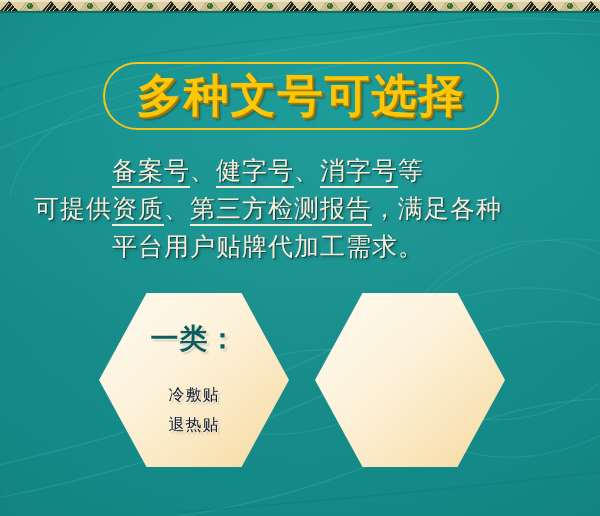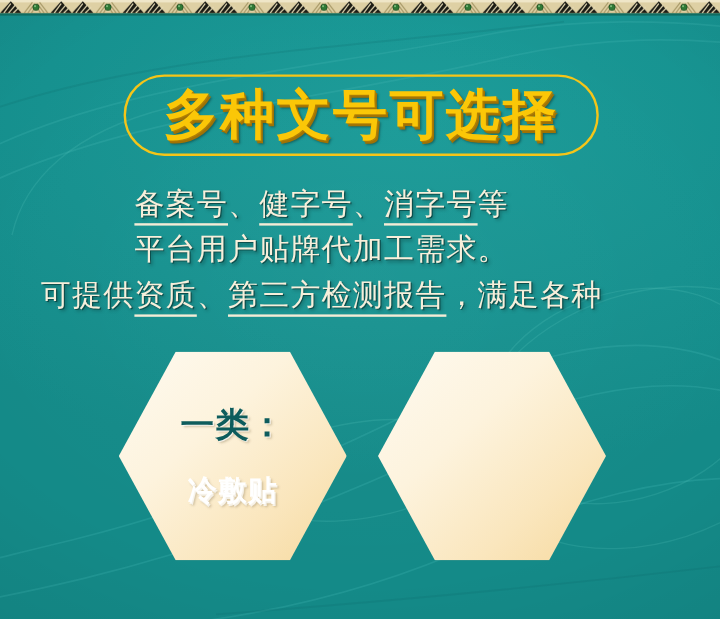--- a/index.html
+++ b/index.html
@@ -136,24 +136,24 @@
   .hex-title {
     font-size: 28px;
     font-weight: bold;
     color: #0d5c5c;
     letter-spacing: 1px;
     margin-bottom: 22px;
     text-shadow: 1px 1px 0 rgba(255,255,255,0.75), 2px 2px 2px rgba(90,70,30,0.30);
     font-family: "Liberation Serif", "DejaVu Serif", serif;
   }
   .hex-sub {
-    font-size: 24px;
+    font-size: 16px;
     line-height: 30px;
-    color: #ffffff;
-    font-weight: bold;
+    color: #0f172a;
+    font-weight: normal;
     letter-spacing: 1px;
     text-shadow: 1px 1px 0 rgba(255,255,255,0.75), 2px 2px 2px rgba(90,70,30,0.28);
     font-family: "Liberation Serif", "DejaVu Serif", serif;
   }
 </style>
 </head>
 <body>
 
 <div id="poster">
 
@@ -219,25 +219,26 @@
       </defs>
       <rect x="0" y="0" width="600" height="13" fill="url(#band)"></rect>
     </svg>
   </div>
 
   <div class="title-pill"></div>
   <div class="title-text">多种文号可选择</div>
 
   <div class="body-block">
     <div class="body-line"><span class="u">备案号</span><span>、</span><span class="u">健字号</span><span>、</span><span class="u">消字号</span><span>等</span></div>
+    <div class="body-line"><span>可提供</span><span class="u">资质</span><span>、</span><span class="u">第三方检测报告</span><span>，满足各种</span></div>
     <div class="body-line"><span>平台用户贴牌代加工需求。</span></div>
-    <div class="body-line"><span>可提供</span><span class="u">资质</span><span>、</span><span class="u">第三方检测报告</span><span>，满足各种</span></div>
   </div>
 
   <div class="hex hex-1"></div>
   <div class="hex-content c1">
     <div class="hex-title">一类：</div>
     <div class="hex-sub">冷敷贴</div>
+    <div class="hex-sub">退热贴</div>
   </div>
 
   <div class="hex hex-2"></div>
 
 </div>
 
 </body></html>

